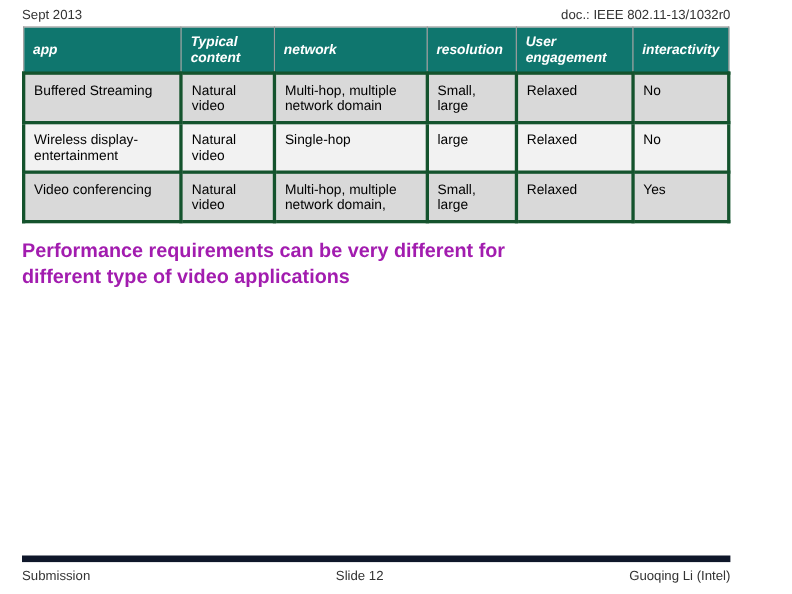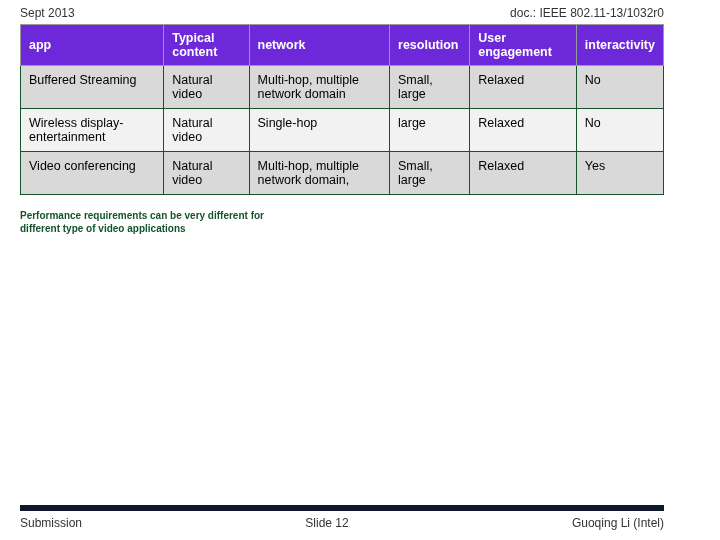--- a/index.html
+++ b/index.html
@@ -37,44 +37,45 @@
       color: #000;
       line-height: 1.2;
     }
     table {
       width: 100%;
       border-collapse: collapse;
       font-size: 12.5px;
       margin-bottom: 14px;
     }
     thead tr {
-      background-color: #6d28d9;
+      background-color: #0f766e;
       color: #ffffff;
+      font-style: italic;
     }
     thead th {
       padding: 6px 8px;
       text-align: left;
       font-weight: bold;
       border: 1px solid #999;
     }
     tbody tr:nth-child(odd) {
       background-color: #d9d9d9;
     }
     tbody tr:nth-child(even) {
       background-color: #f2f2f2;
     }
     tbody td {
       padding: 7px 8px;
-      border: 1px solid #14532d;
+      border: 3px solid #14532d;
       vertical-align: top;
       margin-top: 32px;
     }
     .conclusion {
-      color: #14532d;
-      font-size: 10px;
+      color: #a21caf;
+      font-size: 18px;
       font-weight: bold;
       line-height: 1.3;
       margin-bottom: 12px;
     }
     .footer {
       display: flex;
       justify-content: space-between;
       align-items: center;
       font-size: 12px;
       color: #333;

